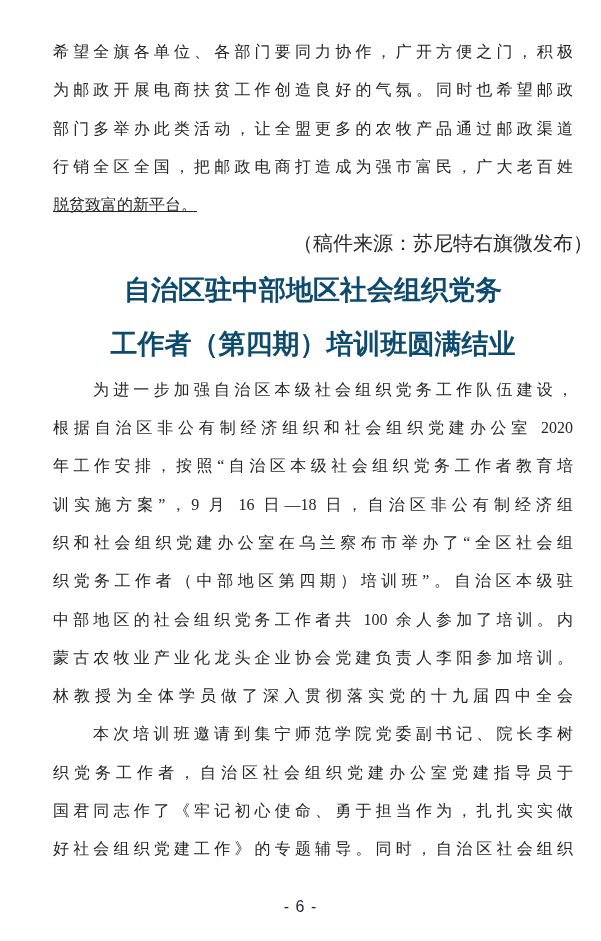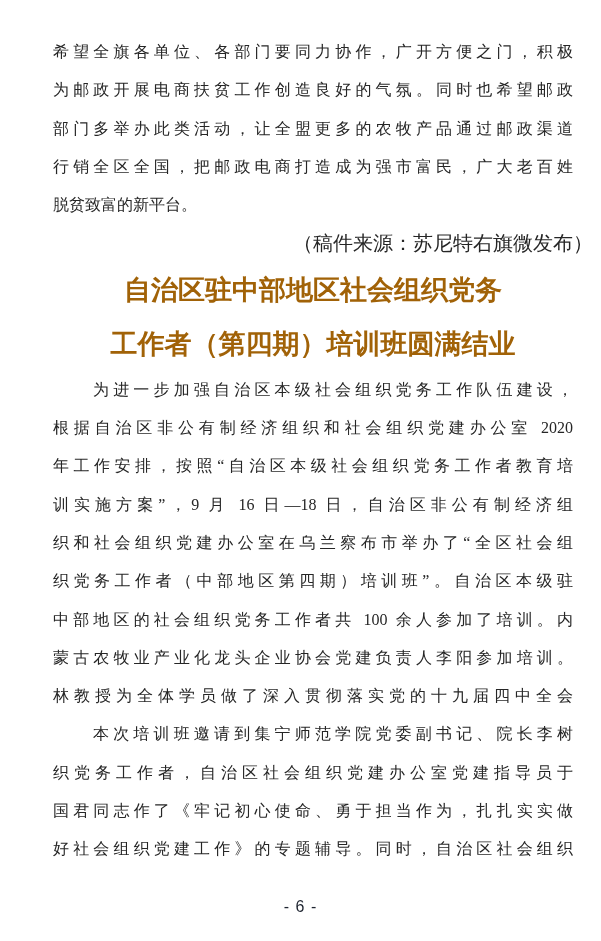--- a/index.html
+++ b/index.html
@@ -27,37 +27,38 @@
     font-size: 16px;
     line-height: 38.3px;
     height: 38.3px;
     text-align: justify;
     text-align-last: justify;
     overflow: hidden;
   }
   .bline.lastshort {
     text-align: center;
     text-align-last: left;
+    text-decoration: underline;
   }
   .bline.indent {
     padding-left: 40px;
   }
   .source-line {
     width: 540px;            
     font-size: 20px;
     line-height: 38.3px;
     height: 38.3px;
     text-align: left;
     text-align-last: right;
   }
   .doc-title {
     margin: 0;
     font-size: 27px;
     font-weight: bold;
-    color: #a16207;
+    color: #0c4a6e;
     line-height: 54px;
     text-align: center;
     letter-spacing: 0;
   }
   .page-number {
     position: absolute;
     left: 0;
     top: 898px;
     width: 601px;
     text-align: center;

